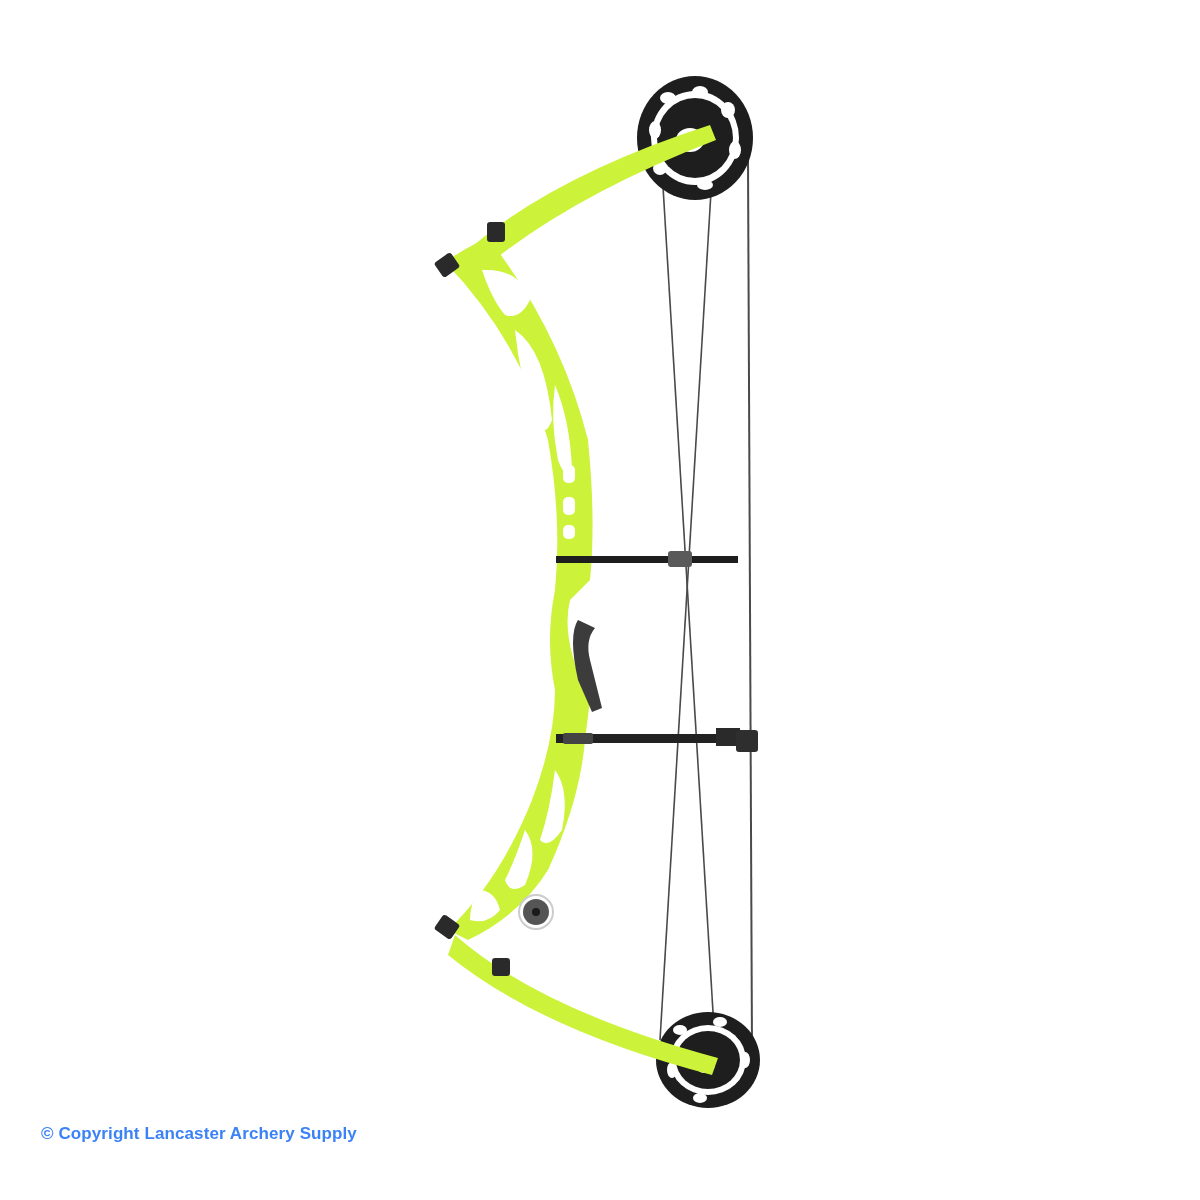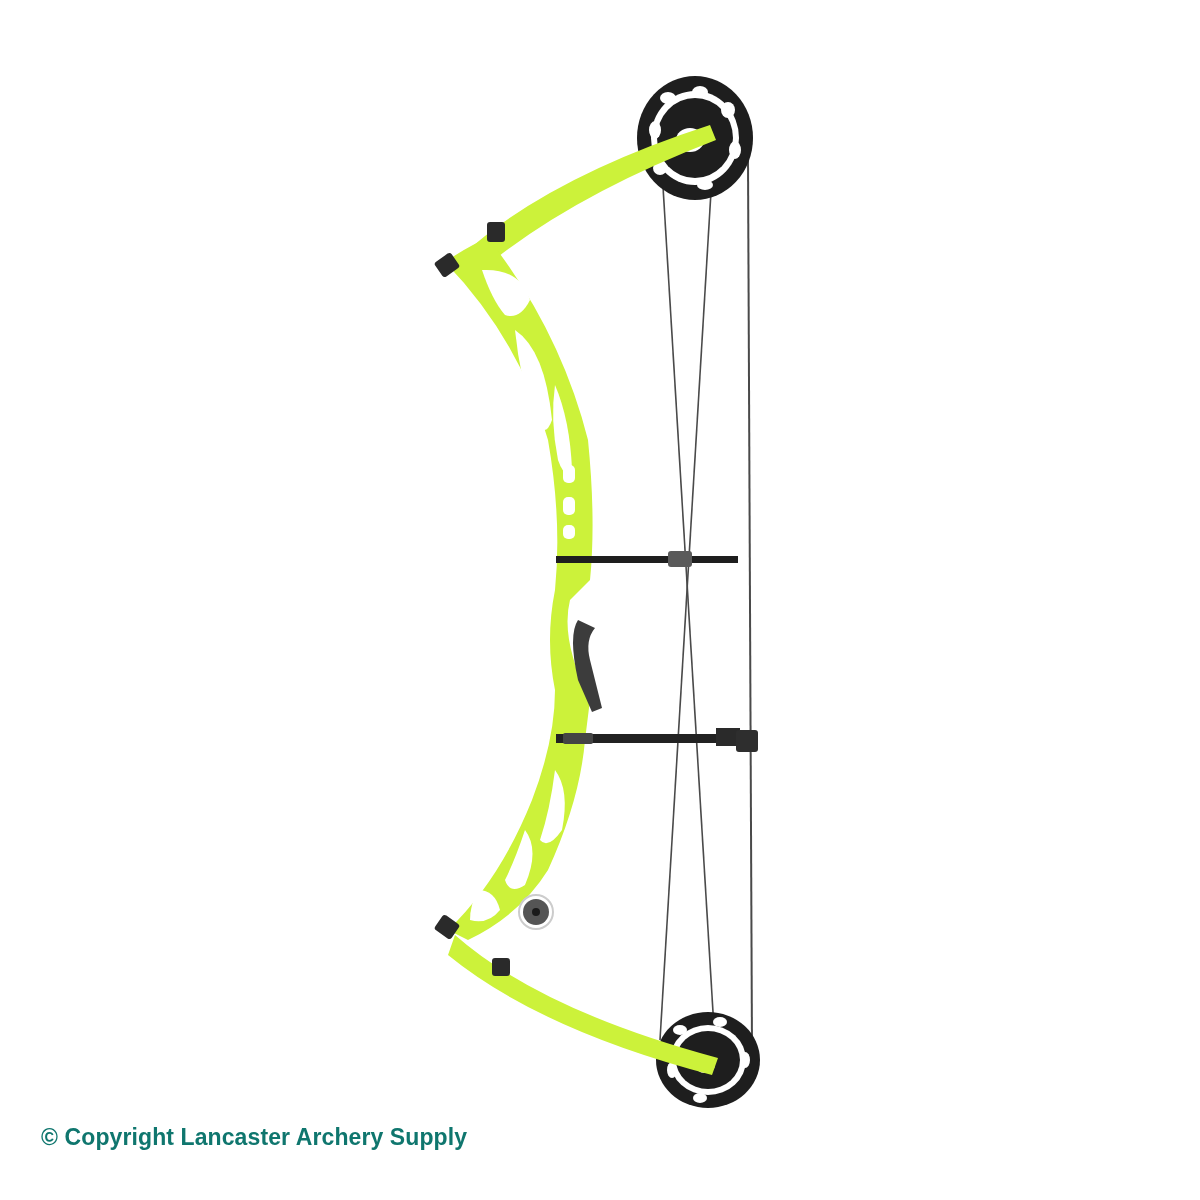--- a/index.html
+++ b/index.html
@@ -1,21 +1,21 @@
 <!DOCTYPE html>
 <html><head>
   <meta charset="utf-8">
   <style>
     html, body { margin: 0; padding: 0; background: #ffffff; }
     body { width: 1200px; height: 1200px; position: relative; overflow: hidden; }
     .photo { position: absolute; left: 0; top: 0; width: 1200px; height: 1200px; }
     .caption {
       position: absolute; left: 41px; top: 1124px;
       font-family: "Liberation Sans", sans-serif; font-weight: bold;
-      font-size: 23px; color: #0f766e; letter-spacing: 0.1px; white-space: nowrap;
+      font-size: 17px; color: #3b82f6; letter-spacing: 0.1px; white-space: nowrap;
     }
   </style>
 </head>
 <body>
 
 <svg class="photo" viewBox="0 0 1200 1200" xmlns="http://www.w3.org/2000/svg">
 
   <g stroke="#4a4a4a" fill="none">
     <line x1="748" y1="160" x2="752" y2="1050" stroke-width="2"></line>
     <line x1="662" y1="170" x2="715" y2="1045" stroke-width="1.6"></line>

